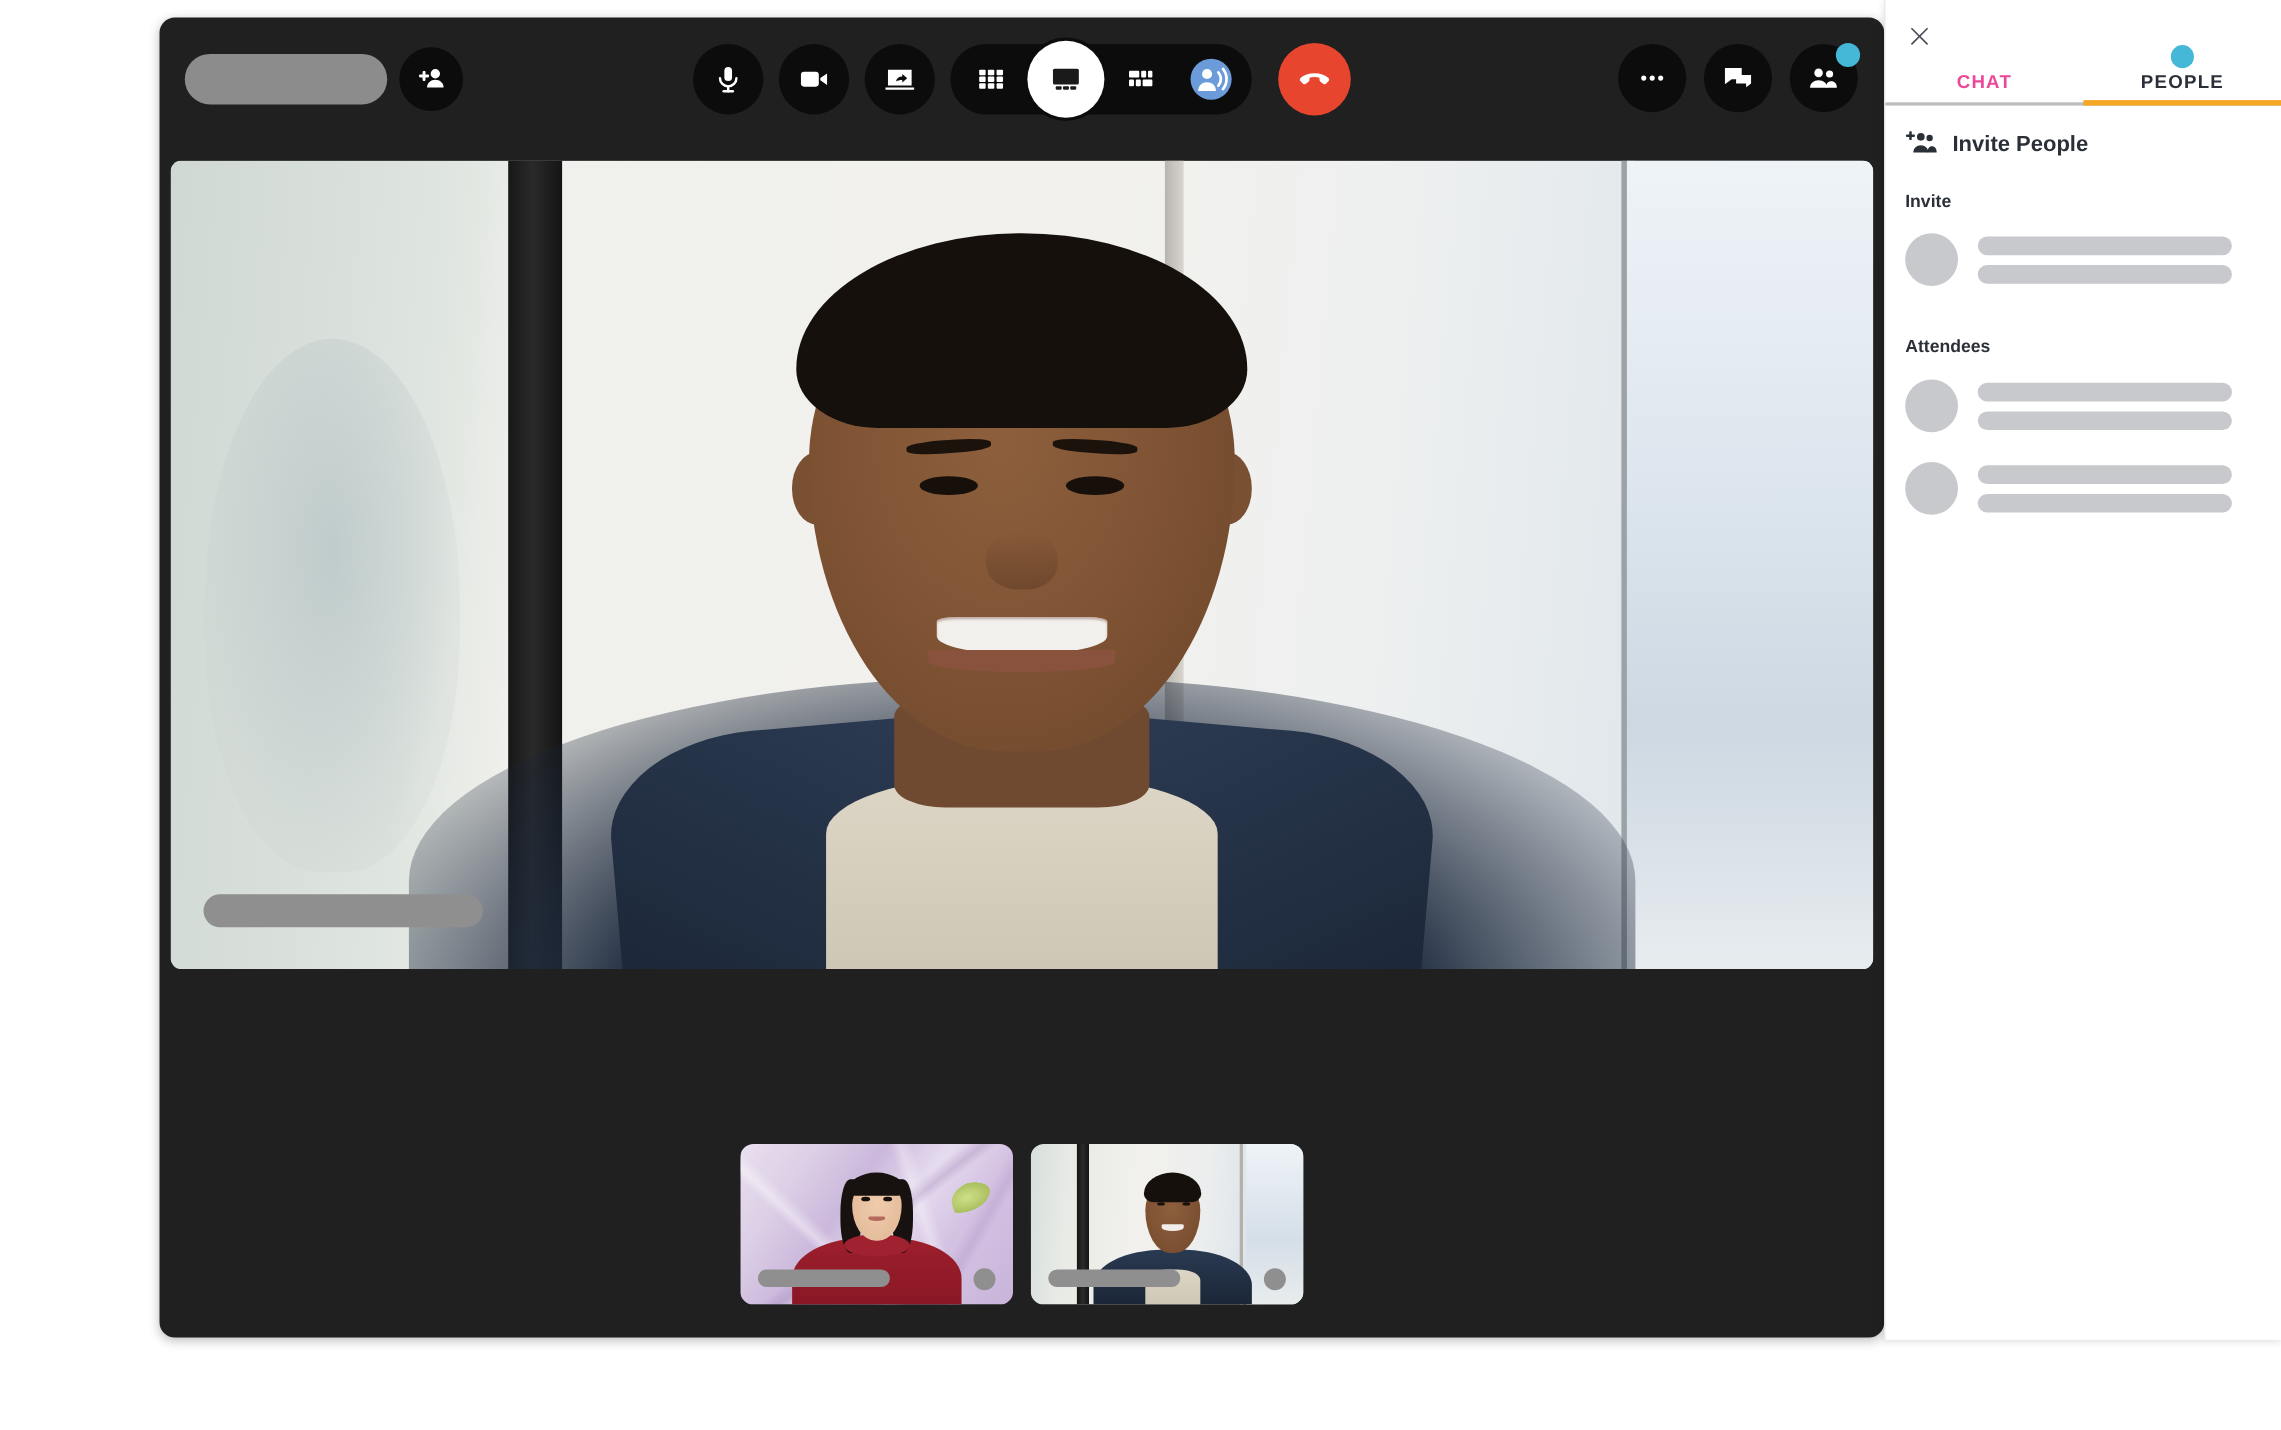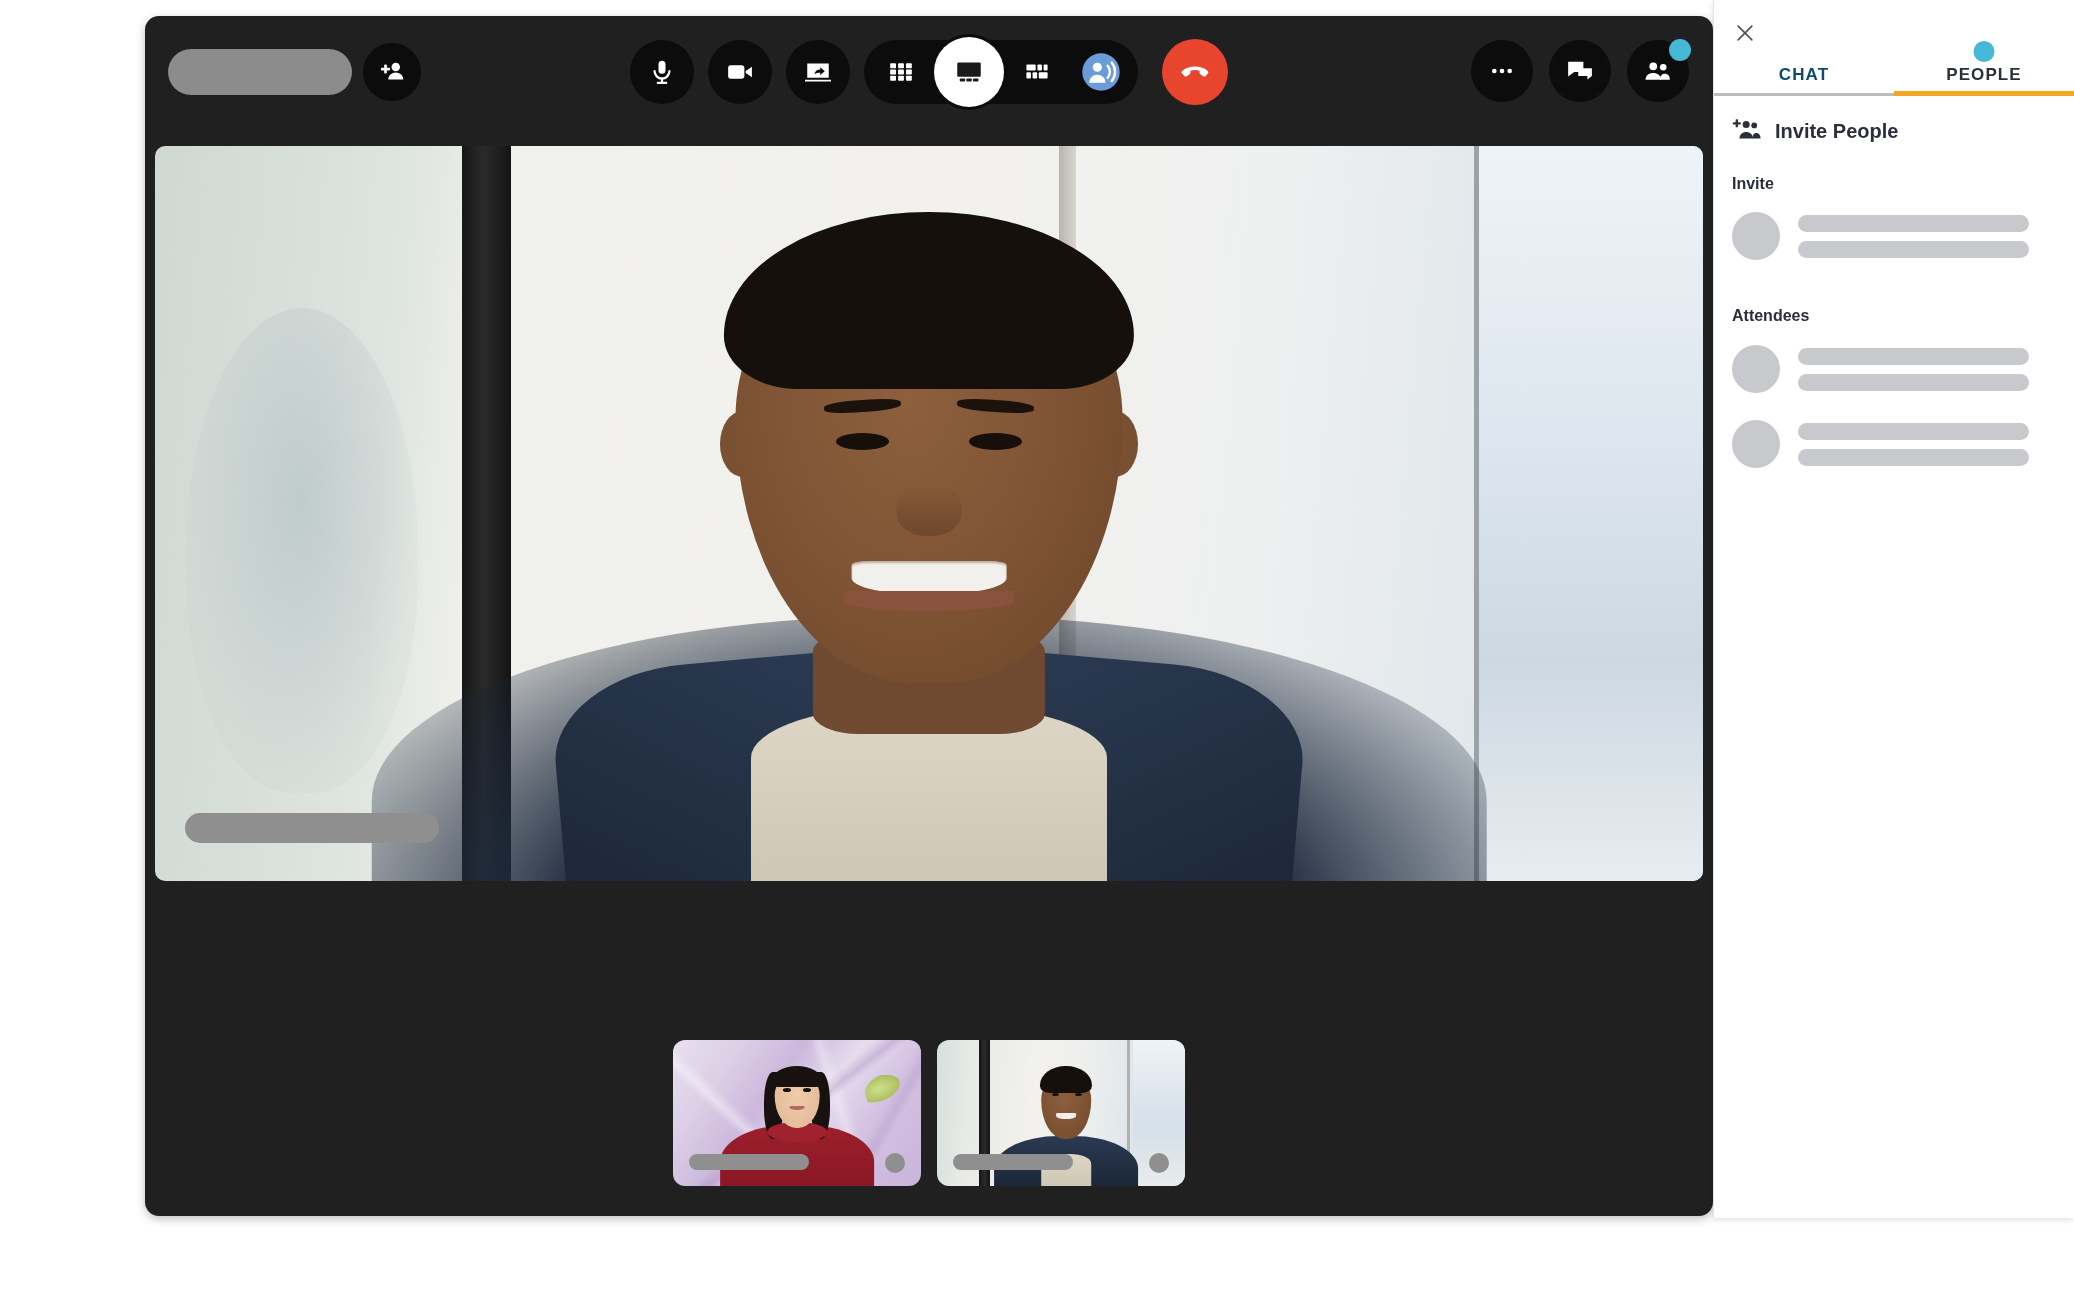--- a/index.html
+++ b/index.html
@@ -187,21 +187,21 @@
     display: flex;
     border-bottom: 3px solid #bdbdbd;
   }
   .sb-tab {
     flex: 1;
     display: flex; align-items: flex-end; justify-content: center;
     padding-bottom: 8px;
     font-size: 17px;
     font-weight: bold;
     letter-spacing: 1.1px;
-    color: #0c4a6e;
+    color: #ec4899;
     cursor: pointer;
     position: relative;
   }
   .sb-tab.active { color: #2b2f38; }
   .sb-tab.active::after {
     content: "";
     position: absolute;
     left: 0; bottom: -3px;
     width: 100%; height: 5px;
     background: #f5a623;

